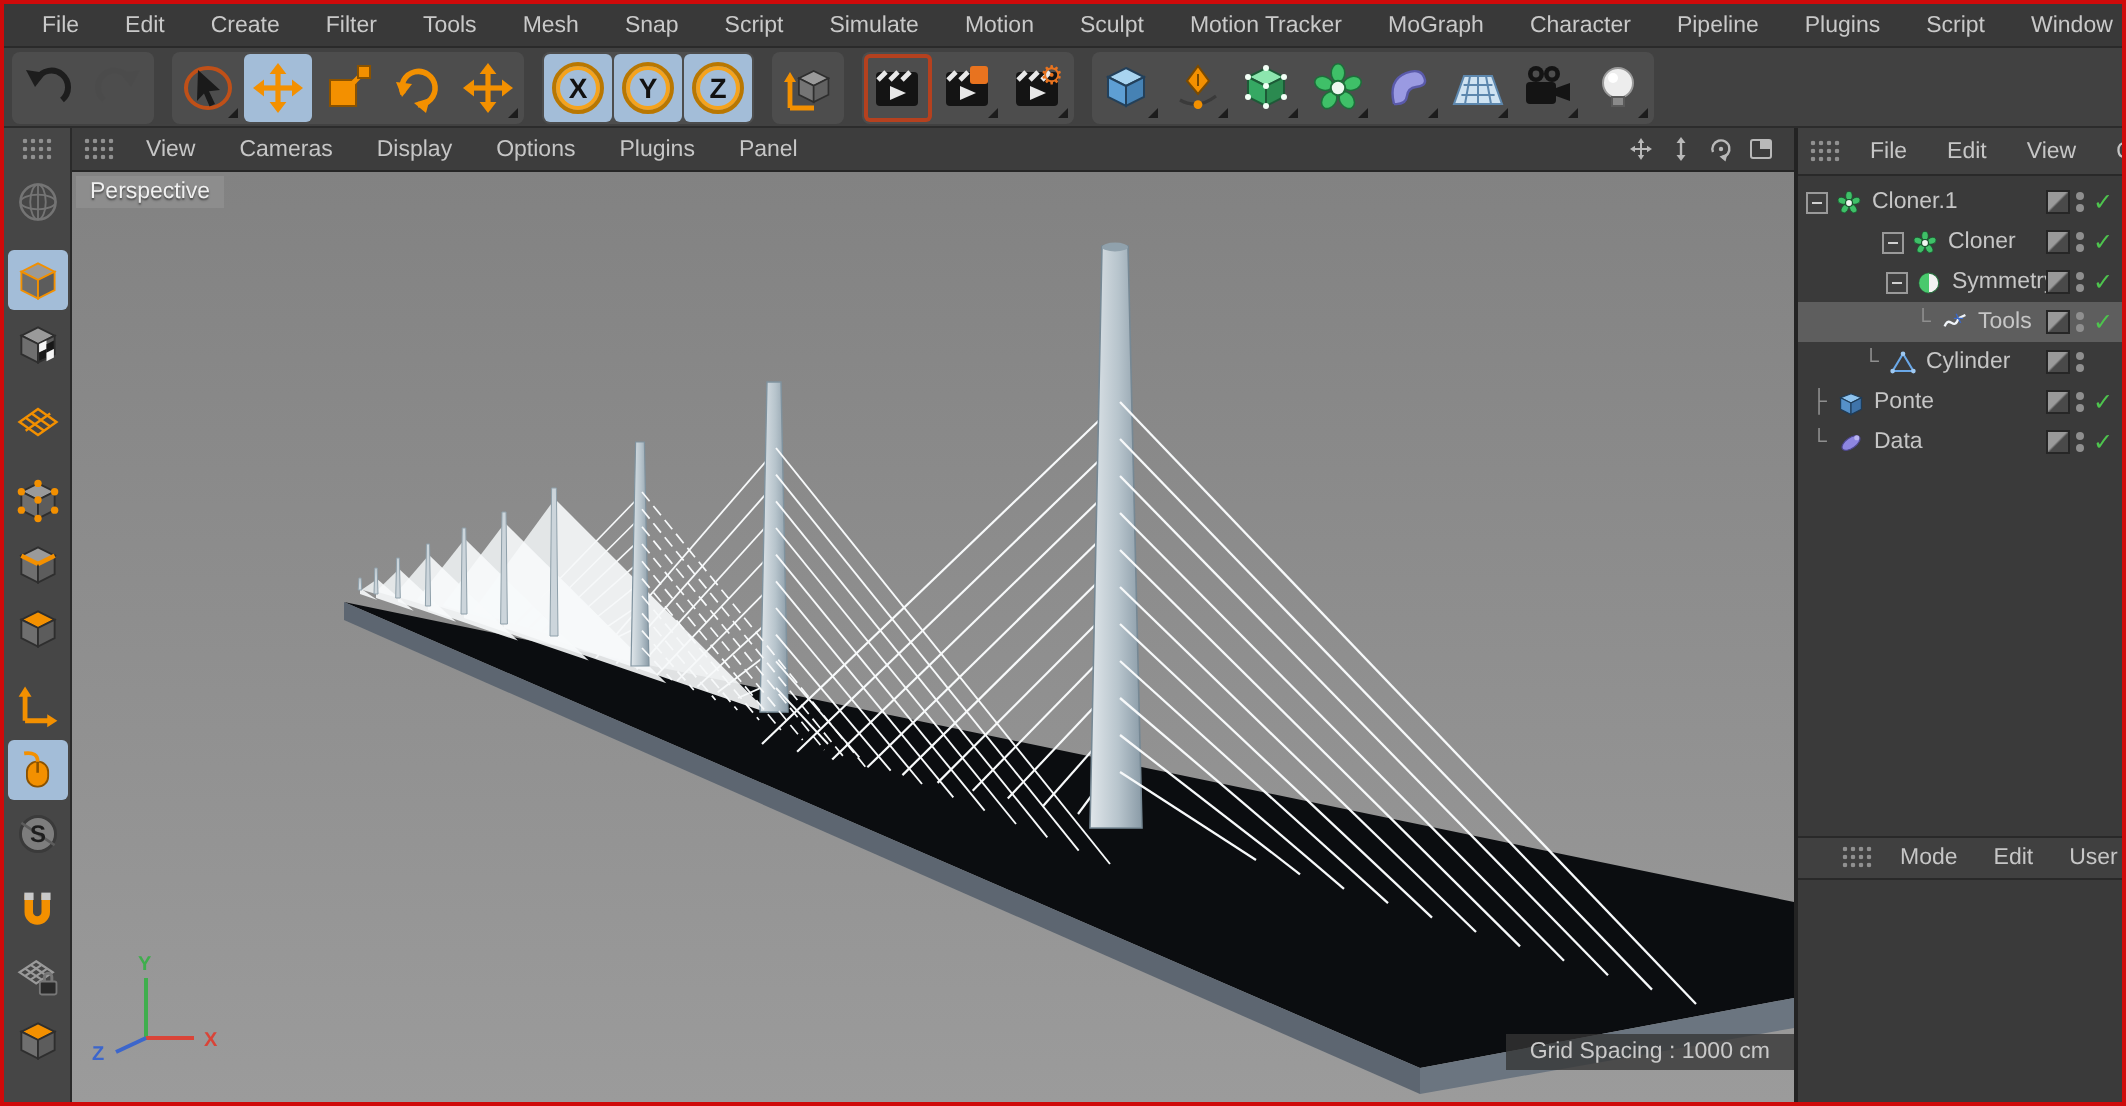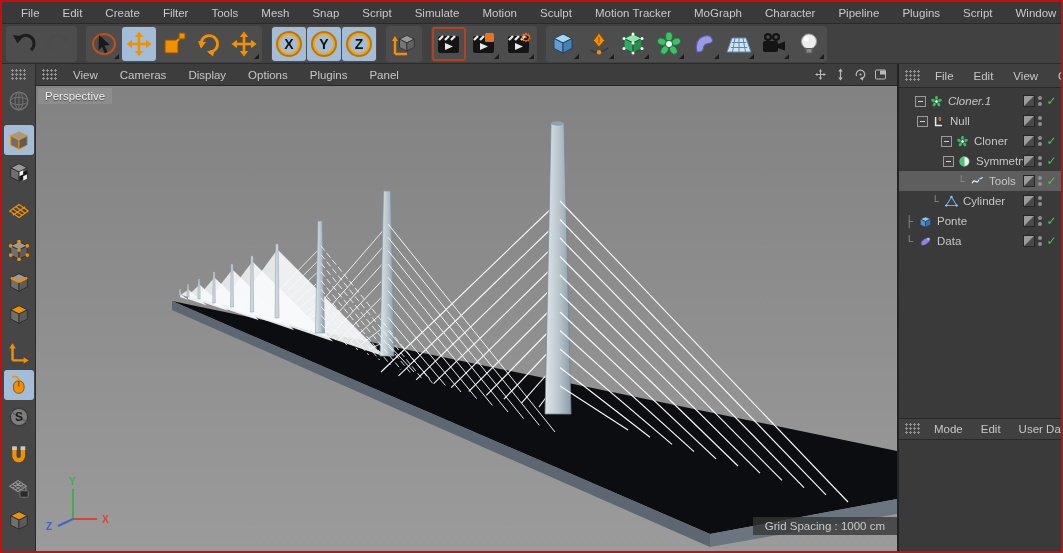--- a/index.html
+++ b/index.html
@@ -70,21 +70,21 @@
   .expander::after { content:''; position:absolute; left:2px; right:2px; top:4px; height:1px; background:#d0d0d0; }
   .oicon { width:16px; height:16px; margin:0 4px 0 2px; display:flex; align-items:center; justify-content:center; flex:0 0 auto; }
   .olabel { flex:1 1 auto; overflow:hidden; white-space:nowrap; }
   .rowctl { display:flex; align-items:center; gap:3px; padding-right:3px; margin-left:auto; flex:0 0 auto; }
   .layertoggle { width:12px; height:12px; border:1px solid #262626;
     background:linear-gradient(135deg,#9a9a9a 46%,#4a4a4a 54%); }
   .dots { display:flex; flex-direction:column; gap:2px; }
   .dots i { width:4px; height:4px; border-radius:50%; background:#8f8f8f; display:block; }
   .check { width:13px; text-align:center; color:#4ec44e; font-size:12px; font-weight:bold; }
   .modebar { height:22px; background:#404040; border-top:1px solid #292929; border-bottom:1px solid #292929;
-    display:flex; align-items:center; padding-left:6px; white-space:nowrap; overflow:hidden; }
+    display:flex; align-items:center; padding-left:22px; white-space:nowrap; overflow:hidden; }
   .modebar .grip { margin-right:4px; }
   .modebar .mitem { color:#c6c6c6; font-size:11.5px; padding:3px 9px; }
   .panelfill { flex:1; background:#3a3a3a; }
 </style>
 </head>
 <body>
 
 <div id="app">
 
   <div class="menubar" id="menubar">
@@ -673,21 +673,21 @@
       <div class="pmenubar">
         <div class="grip"></div>
         <span id="ommenu" style="display:flex;">
             <span class="mitem">File</span>
             <span class="mitem">Edit</span>
             <span class="mitem">View</span>
             <span class="mitem">Objects</span>
           </span>
       </div>
       <div class="treearea" id="tree">
-          <div class="trow" style="padding-left: 16px; font-style: italic;">
+          <div class="trow" style="padding-left: 4px;">
             <span class="expander"></span>
             <span class="oicon">
               <svg width="15" height="15" viewBox="0 0 26 26">
                 <g transform="translate(1,1)">
                   <g fill="#3fc068" stroke="#15512a" stroke-width="0.6">
                     <ellipse cx="12" cy="5.8" rx="2.8" ry="3.8" transform="rotate(0 12 12)"></ellipse>
                     <ellipse cx="12" cy="5.8" rx="2.8" ry="3.8" transform="rotate(72 12 12)"></ellipse>
                     <ellipse cx="12" cy="5.8" rx="2.8" ry="3.8" transform="rotate(144 12 12)"></ellipse>
                     <ellipse cx="12" cy="5.8" rx="2.8" ry="3.8" transform="rotate(216 12 12)"></ellipse>
                     <ellipse cx="12" cy="5.8" rx="2.8" ry="3.8" transform="rotate(288 12 12)"></ellipse>
@@ -697,40 +697,20 @@
               </svg>
             </span>
             <span class="olabel">Cloner.1</span>
             <span class="rowctl">
               <span class="layertoggle"></span>
               <span class="dots">
                 <i></i>
                 <i></i>
               </span>
               <span class="check">✓</span>
-            </span>
-          </div>
-          <div class="trow" style="padding-left: 18px;">
-            <span class="expander"></span>
-            <span class="oicon">
-              <svg width="15" height="15" viewBox="0 0 26 26">
-                <g transform="translate(1,1)">
-                  <path d="M7,4 L7,19 L18,19" stroke="#e8e8e8" stroke-width="2.6" fill="none"></path>
-                  <text x="12" y="11" font-size="9" font-weight="bold" fill="#e8a13c">0</text>
-                </g>
-              </svg>
-            </span>
-            <span class="olabel">Null</span>
-            <span class="rowctl">
-              <span class="layertoggle"></span>
-              <span class="dots">
-                <i></i>
-                <i></i>
-              </span>
-              <span class="check"></span>
             </span>
           </div>
           <div class="trow" style="padding-left: 42px;">
             <span class="expander"></span>
             <span class="oicon">
               <svg width="15" height="15" viewBox="0 0 26 26">
                 <g transform="translate(1,1)">
                   <g fill="#3fc068" stroke="#15512a" stroke-width="0.6">
                     <ellipse cx="12" cy="5.8" rx="2.8" ry="3.8" transform="rotate(0 12 12)"></ellipse>
                     <ellipse cx="12" cy="5.8" rx="2.8" ry="3.8" transform="rotate(72 12 12)"></ellipse>

